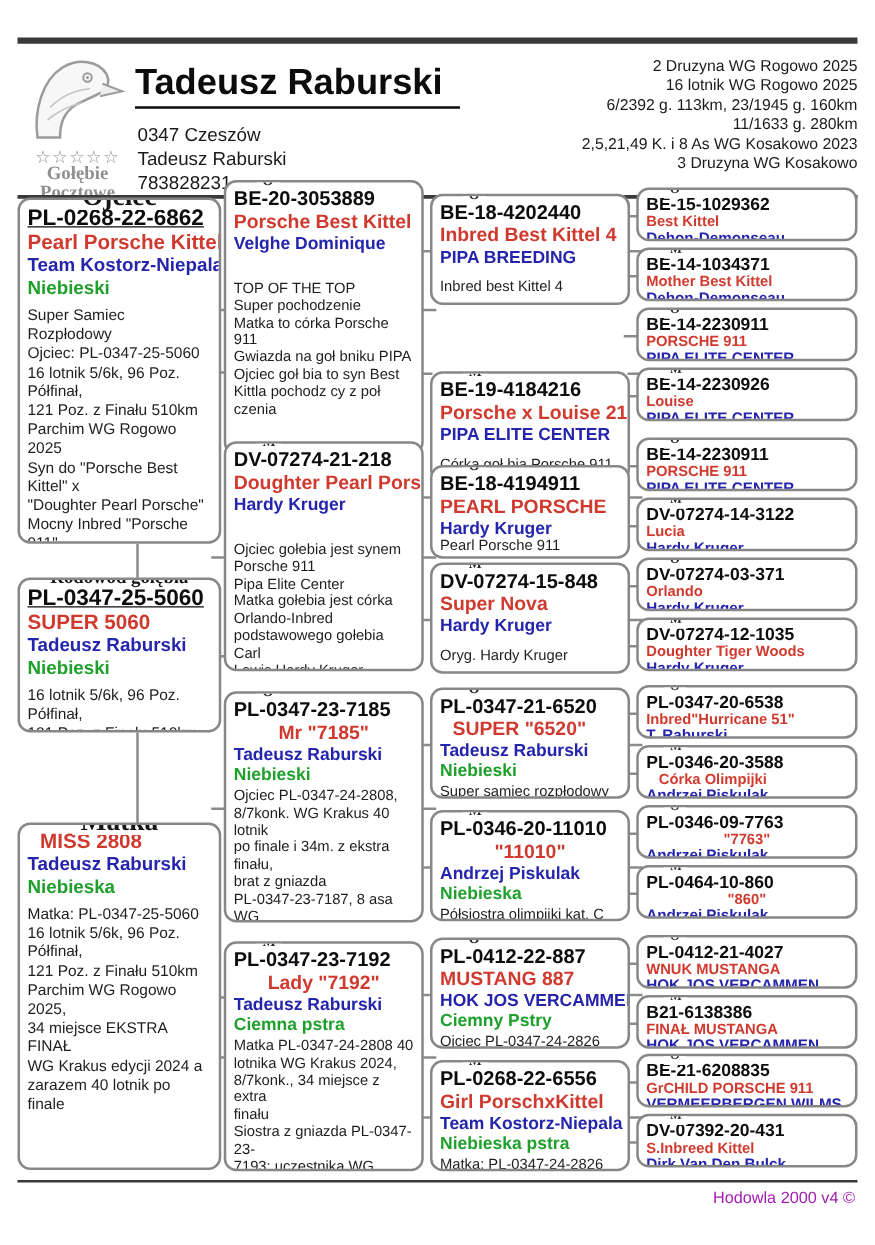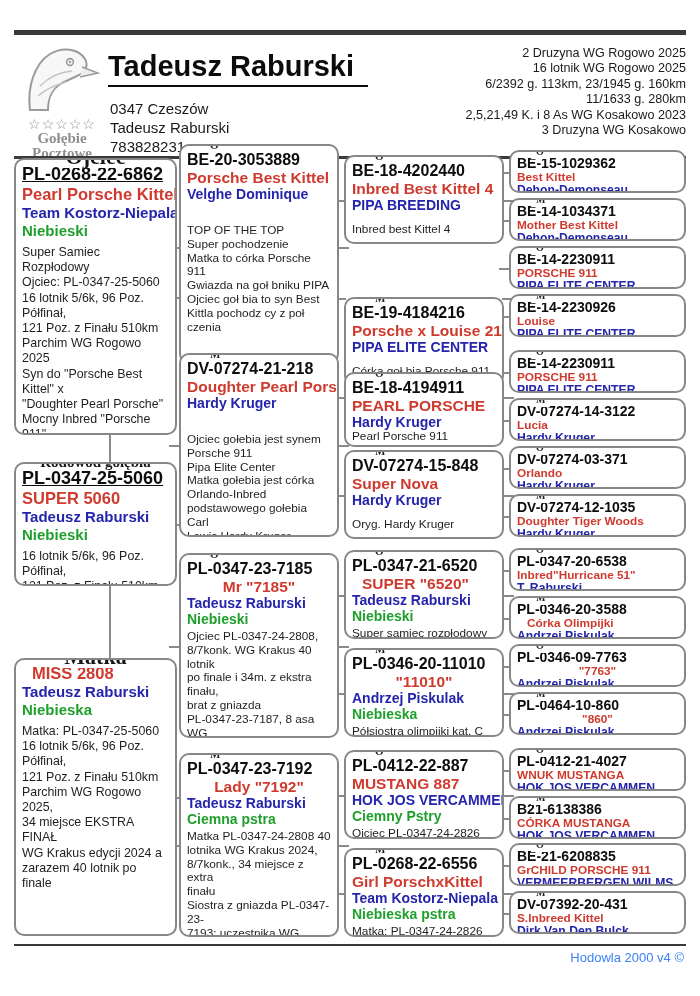--- a/index.html
+++ b/index.html
@@ -39,21 +39,21 @@
   .c4o{font-weight:bold;color:#2424ac;font-size:12.2px;line-height:13.5px;white-space:nowrap;}
   .tr{font-weight:bold;color:#1fa02c;font-size:14px;line-height:16px;}
   .c1 .tr{font-size:15px;line-height:18px;}
   .desc{color:#1e1e1e;font-size:11.8px;line-height:13.8px;margin-top:3px;}
   .c1 .desc{font-size:12.4px;line-height:15.2px;margin-top:5px;}
   .desc.gap{margin-top:22px;}
   .desc.btm{margin-top:auto;margin-bottom:1px;}
   .center{text-align:center;}
   .indent{padding-left:10px;}
   .tick{position:absolute;background:#8a8a8a;z-index:0;}
-  #credit{position:absolute;right:16px;top:950px;font-size:13px;color:#3b82f6;}
+  #credit{position:absolute;right:16px;top:950px;font-size:13px;color:#a21caf;}
 </style>
 </head>
 <body>
 
 <div id="page">
 
   <div class="rule" style="left:14px;top:30px;width:672px;height:5px;"></div>
 
   <div id="logo">
     <svg width="80" height="70" viewBox="0 0 80 70">
@@ -388,21 +388,21 @@
       </div>
       <div class="box" style="left: 509px; top: 748px; width: 177px; height: 43px;">
         <div class="genlab sm4">O</div>
         <div class="c4r">PL-0412-21-4027</div>
         <div class="c4n">WNUK MUSTANGA</div>
         <div class="c4o">HOK JOS VERCAMMEN</div>
       </div>
       <div class="box" style="left: 509px; top: 796px; width: 177px; height: 43px;">
         <div class="genlab sm4">M</div>
         <div class="c4r">B21-6138386</div>
-        <div class="c4n">CÓRKA MUSTANGA</div>
+        <div class="c4n">FINAŁ MUSTANGA</div>
         <div class="c4o">HOK JOS VERCAMMEN</div>
       </div>
       <div class="box" style="left: 509px; top: 843px; width: 177px; height: 43px;">
         <div class="genlab sm4">O</div>
         <div class="c4r">BE-21-6208835</div>
         <div class="c4n">GrCHILD PORSCHE 911</div>
         <div class="c4o">VERMEERBERGEN WILMS</div>
       </div>
       <div class="box" style="left: 509px; top: 891px; width: 177px; height: 43px;">
         <div class="genlab sm4">M</div>

